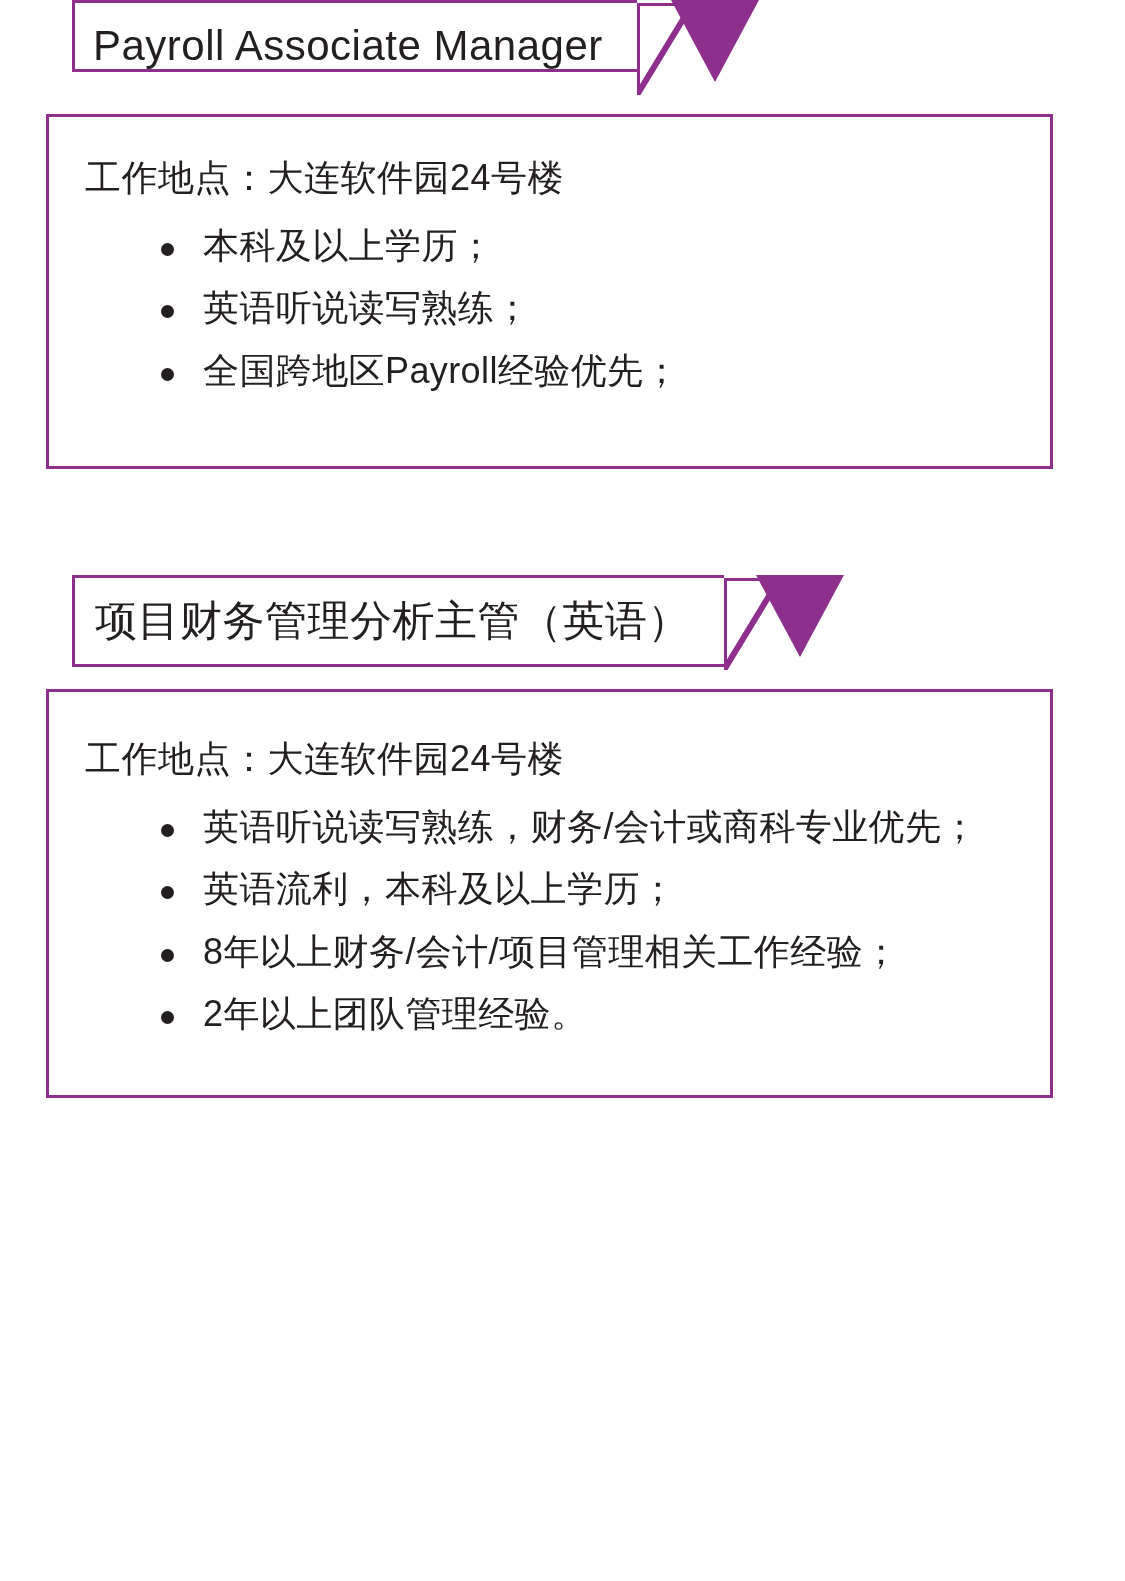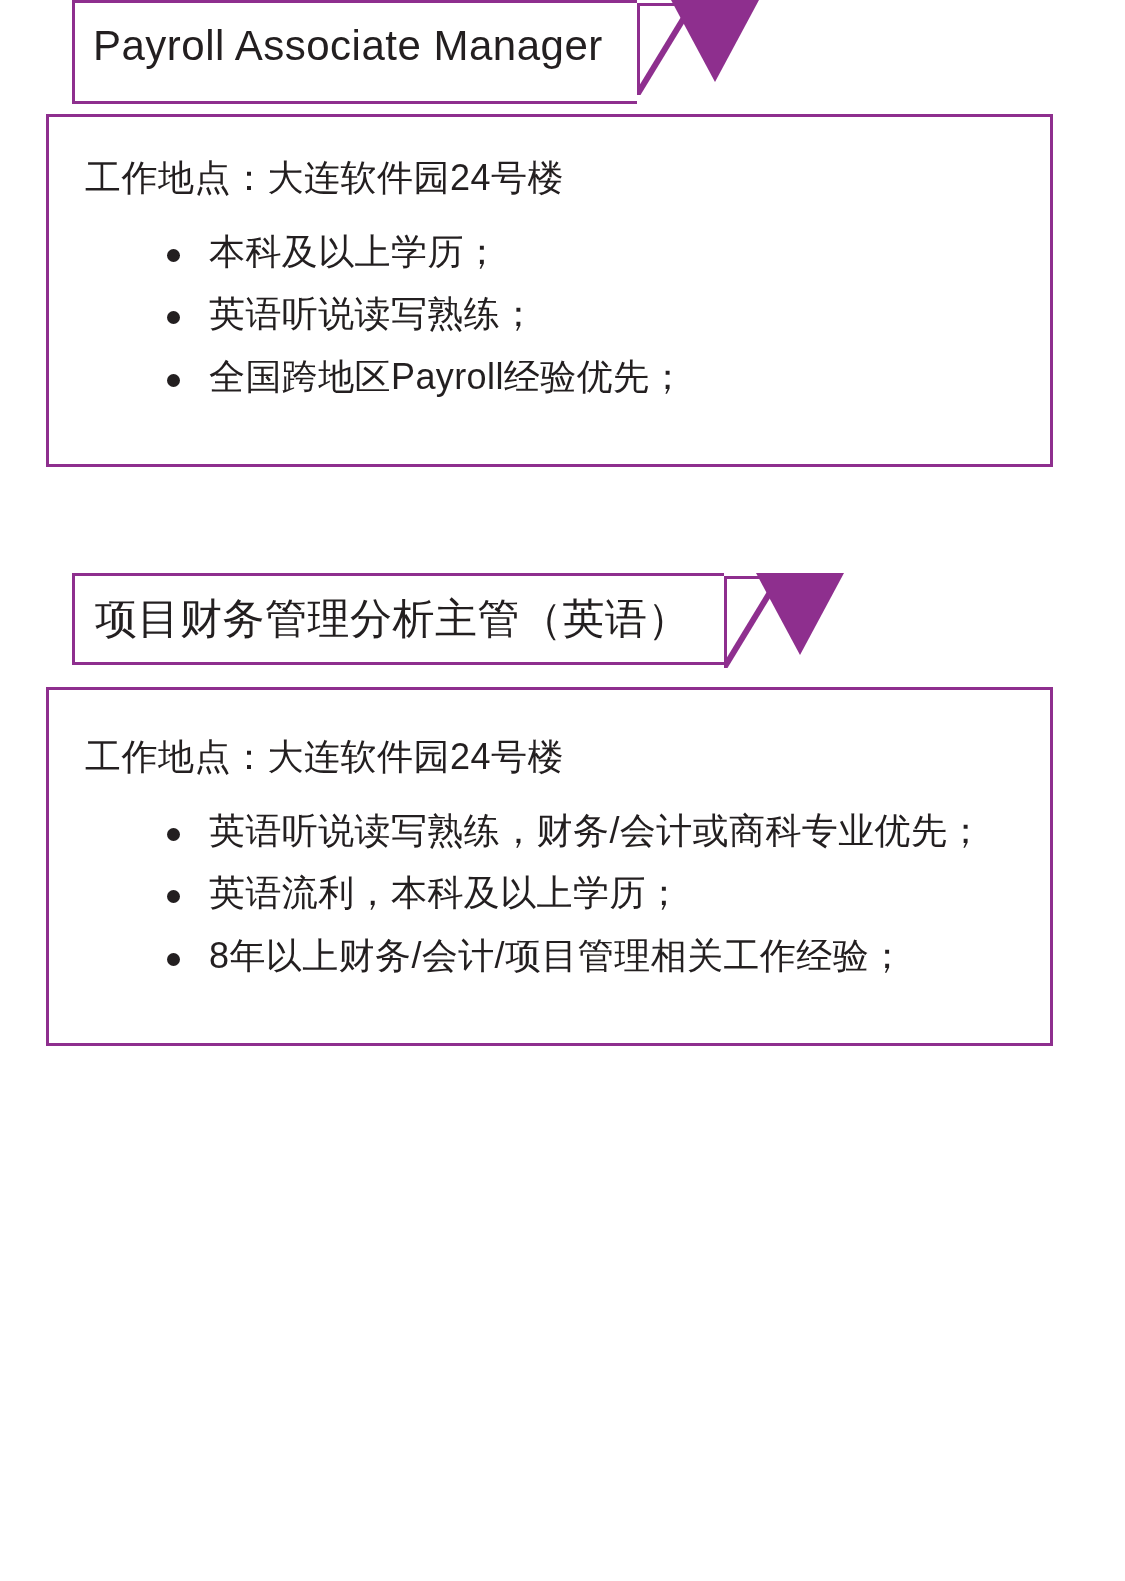--- a/index.html
+++ b/index.html
@@ -30,21 +30,21 @@
 
   
   .title-row {
     position: relative;
     height: 92px;
     margin-left: 72px;
   }
   .title-plate {
     position: relative;
     display: inline-block;
-    height: 104px;
+    height: 72px;
     box-sizing: border-box;
     border: 3px solid #8e2f8e;
     border-right: none;
     background: #ffffff;
     padding: 0 34px 0 18px;
     line-height: 86px;
     white-space: nowrap;
   }
   .title-plate .title-text {
     font-size: 42px;
@@ -68,32 +68,32 @@
     border-left: 44px solid transparent;
     border-right: 44px solid transparent;
     border-top: 82px solid #8e2f8e;
   }
 
   
   .body-box {
     margin: 22px 72px 0 46px;
     border: 3px solid #8e2f8e;
     box-sizing: border-box;
-    padding: 34px 30px 40px 36px;
+    padding: 34px 30px 54px 36px;
     background: #ffffff;
   }
   .location {
     font-size: 36px;
     line-height: 1.5;
     margin: 0 0 6px 0;
     color: #231f20;
     letter-spacing: 0.5px;
   }
   ul.reqs {
-    margin: 18px;
+    margin: 12px;
     padding: 0 0 0 58px;
     list-style: none;
   }
   ul.reqs li {
     position: relative;
     font-size: 36px;
     line-height: 1.62;
     color: #231f20;
     margin: 0 0 4px 0;
     padding-left: 48px;
@@ -164,17 +164,18 @@
       </div>
       <div class="tri" style="left: 684px;"></div>
     </div>
 
     <div class="body-box">
       <p class="location">工作地点：大连软件园24号楼</p>
       <ul class="reqs">
         <li>英语听说读写熟练，财务/会计或商科专业优先；</li>
         <li>英语流利，本科及以上学历；</li>
         <li>8年以上财务/会计/项目管理相关工作经验；</li>
+        <li>2年以上团队管理经验。</li>
       </ul>
     </div>
   </div>
 
 </div>
 
 </body></html>

